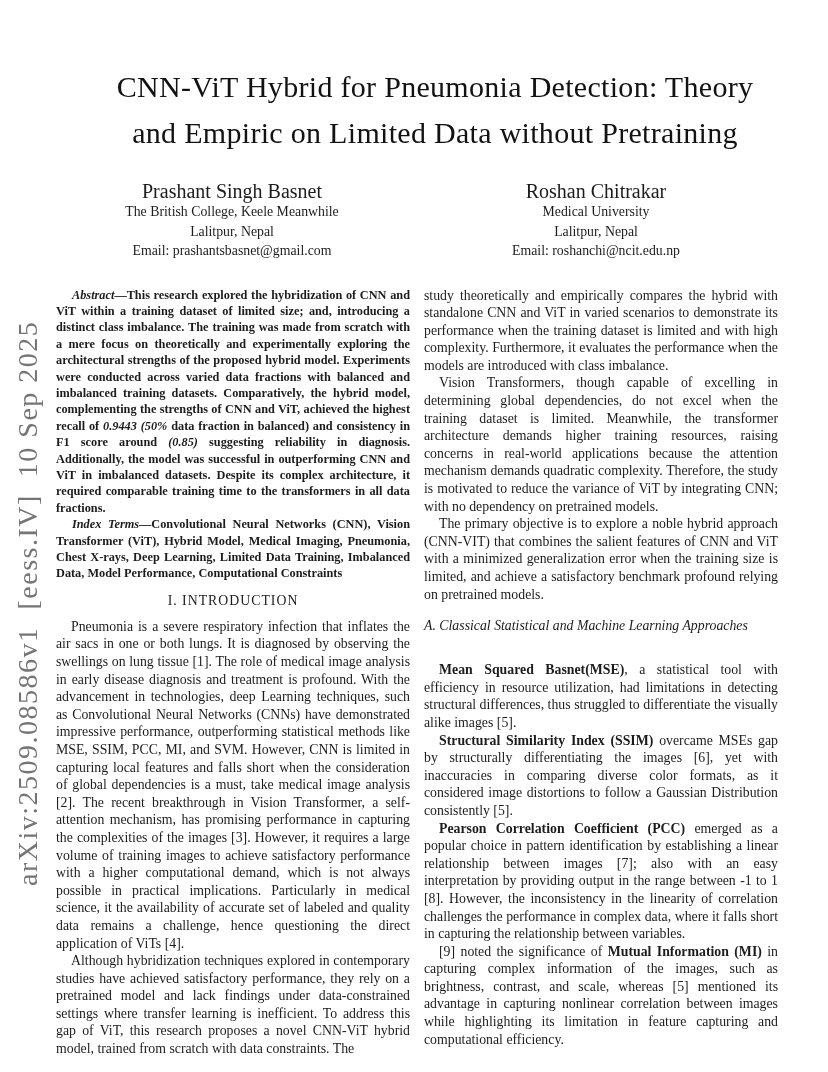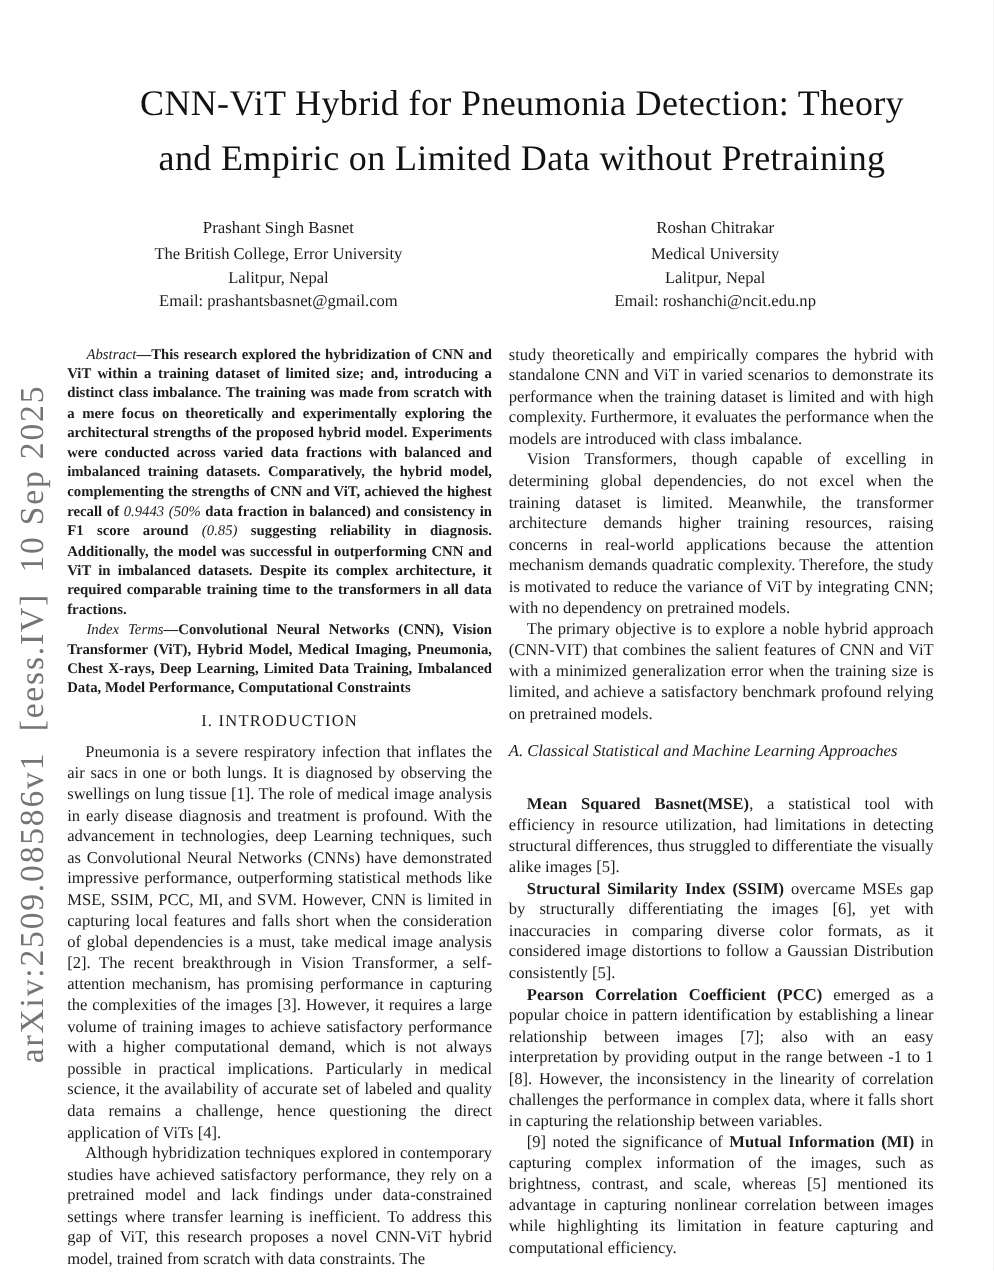--- a/index.html
+++ b/index.html
@@ -38,21 +38,21 @@
     display:flex;
     margin:24px 50px 0 50px;
   }
   .author-block{
     flex:1;
     text-align:center;
     font-size:13.8px;
     line-height:19.5px;
   }
   .author-name{
-    font-size:14px;
+    font-size:20px;
     line-height:22px;
   }
   .columns{
     display:flex;
     gap:14px;
     margin:26px 50px 0 56px;
   }
   .col{
     width:354px;
     text-align:justify;
@@ -80,38 +80,38 @@
   }
   .subsection-heading{
     font-style:italic;
     font-size:13.8px;
     margin:15px 0 27px 0;
     text-align:left;
     text-indent:0;
   }
   .seg-r{font-weight:normal;font-style:normal;}
   .seg-b{font-weight:bold;}
-  .seg-bi{font-weight:normal;font-style:italic;margin-top:48px;}
+  .seg-bi{font-weight:bold;font-style:italic;margin-top:48px;}
 </style>
 </head>
 <body>
 
 <div class="page">
 
   <div class="arxiv-strip">arXiv:2509.08586v1  [eess.IV]  10 Sep 2025</div>
 
   <div class="title-block">
     <div>CNN-ViT Hybrid for Pneumonia Detection: Theory</div>
     <div>and Empiric on Limited Data without Pretraining</div>
   </div>
 
   <div class="authors-row">
     <div class="author-block">
       <div class="author-name">Prashant Singh Basnet</div>
-      <div>The British College, Error University</div>
+      <div>The British College, Keele Meanwhile</div>
       <div>Lalitpur, Nepal</div>
       <div>Email: prashantsbasnet@gmail.com</div>
     </div>
     <div class="author-block">
       <div class="author-name">Roshan Chitrakar</div>
       <div>Medical University</div>
       <div>Lalitpur, Nepal</div>
       <div>Email: roshanchi@ncit.edu.np</div>
     </div>
   </div>

